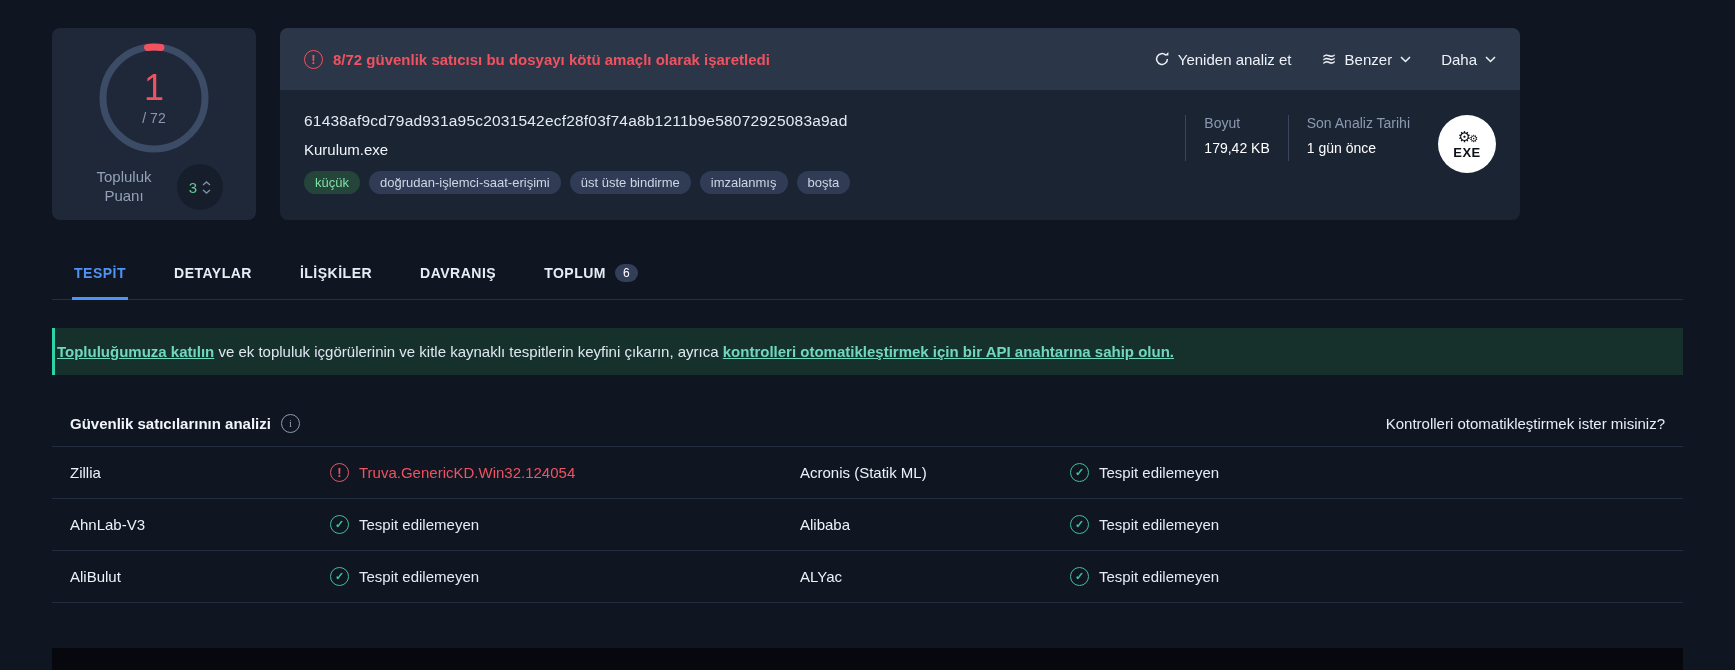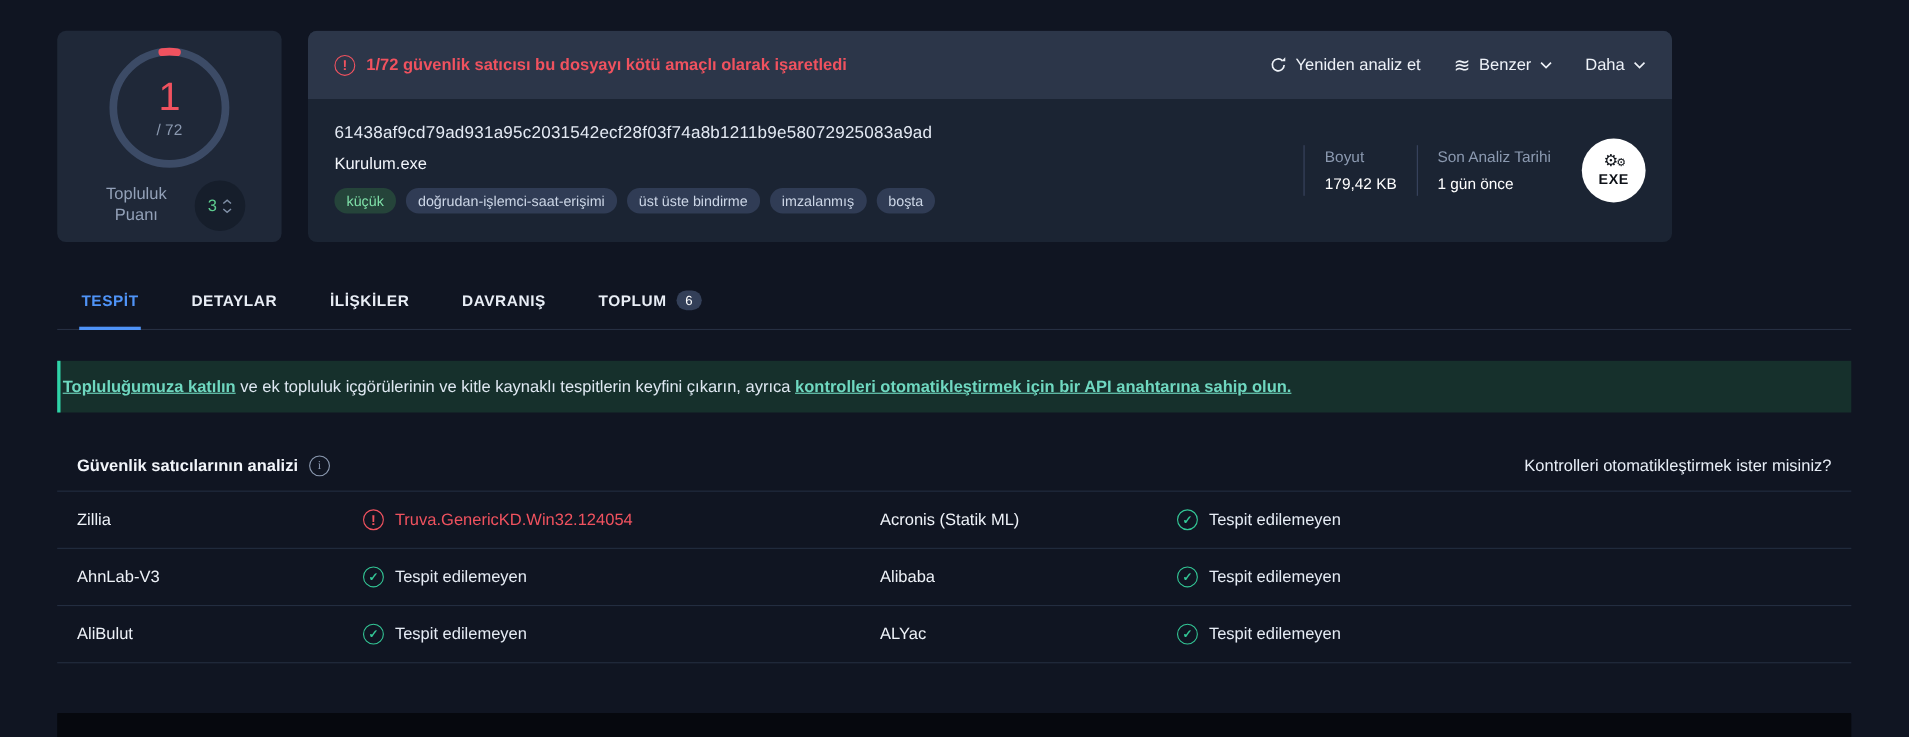--- a/index.html
+++ b/index.html
@@ -52,21 +52,21 @@
   .file-info { flex:1; min-width:0; }
   .hash { font-size:15.5px; color:#e4eaf4; letter-spacing:.2px; }
   .filename { font-size:15px; color:#f2f5fa; margin-top:11px; }
   .tags { display:flex; gap:9px; margin-top:13px; }
   .tag {
     background:#303c55; color:#ccd6e6; font-size:13px;
     padding:4px 11px; border-radius:12px; white-space:nowrap; cursor:pointer;
   }
   .tag.green { background:#25443a; color:#7fe0a8; }
 
-  .meta { display:flex; align-items:center; padding-top:3px; }
+  .meta { display:flex; align-items:flex-start; padding-top:3px; }
   .meta-divider { width:1px; height:46px; background:#3a4560; margin:0 18px; }
   .meta-block .label { color:#8b99b0; font-size:14px; white-space:nowrap; }
   .meta-block .value { color:#ffffff; font-size:14px; margin-top:9px; white-space:nowrap; }
   .exe-badge {
     width:58px; height:58px; border-radius:50%; background:#ffffff; color:#0d1117;
     display:flex; flex-direction:column; align-items:center; justify-content:center;
     margin-left:28px; flex:none;
   }
   .exe-badge .gears { font-size:15px; line-height:1; letter-spacing:-2px; }
   .exe-badge .gear-small { font-size:10px; }
@@ -161,21 +161,21 @@
           </svg>
       </span>
     </div>
   </div>
 </div>
 
 <div class="header-card">
   <div class="header-top">
     <div class="warning">
       <span class="ci red">!</span>
-      <span>1/72 güvenlik satıcısı bu dosyayı kötü amaçlı olarak işaretledi</span>
+      <span>8/72 güvenlik satıcısı bu dosyayı kötü amaçlı olarak işaretledi</span>
     </div>
     <div class="header-actions">
       <div class="action">
         <svg width="16" height="16" viewBox="0 0 16 16">
           <path d="M13.4 8a5.4 5.4 0 1 1-1.6-3.85" fill="none" stroke="currentColor" stroke-width="1.5"></path>
           <path d="M14.4 1v3.6h-3.6z" fill="currentColor"></path>
         </svg>
         <span>Yeniden analiz et</span>
       </div>
       <div class="action">

